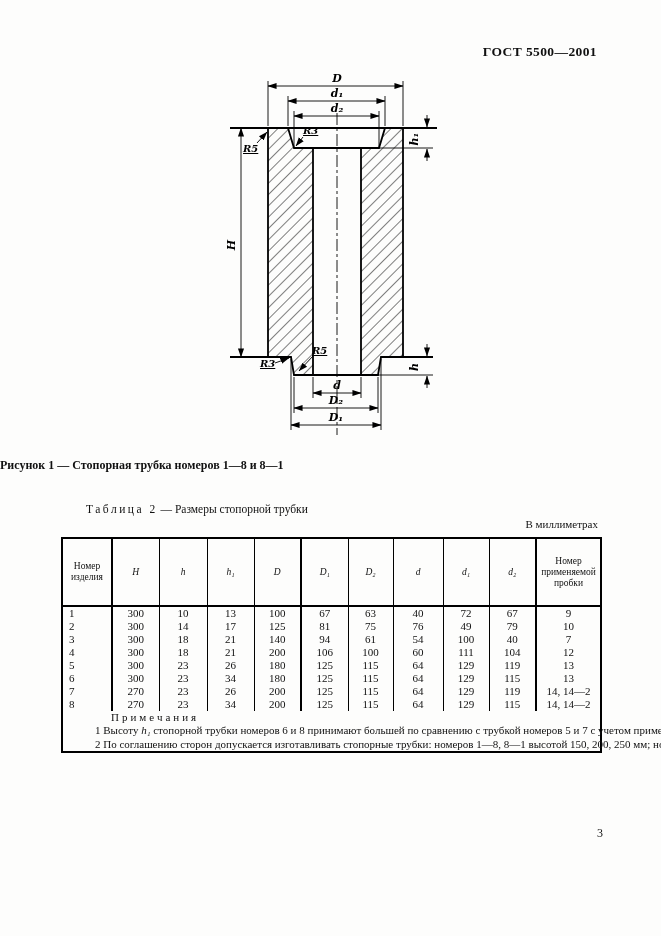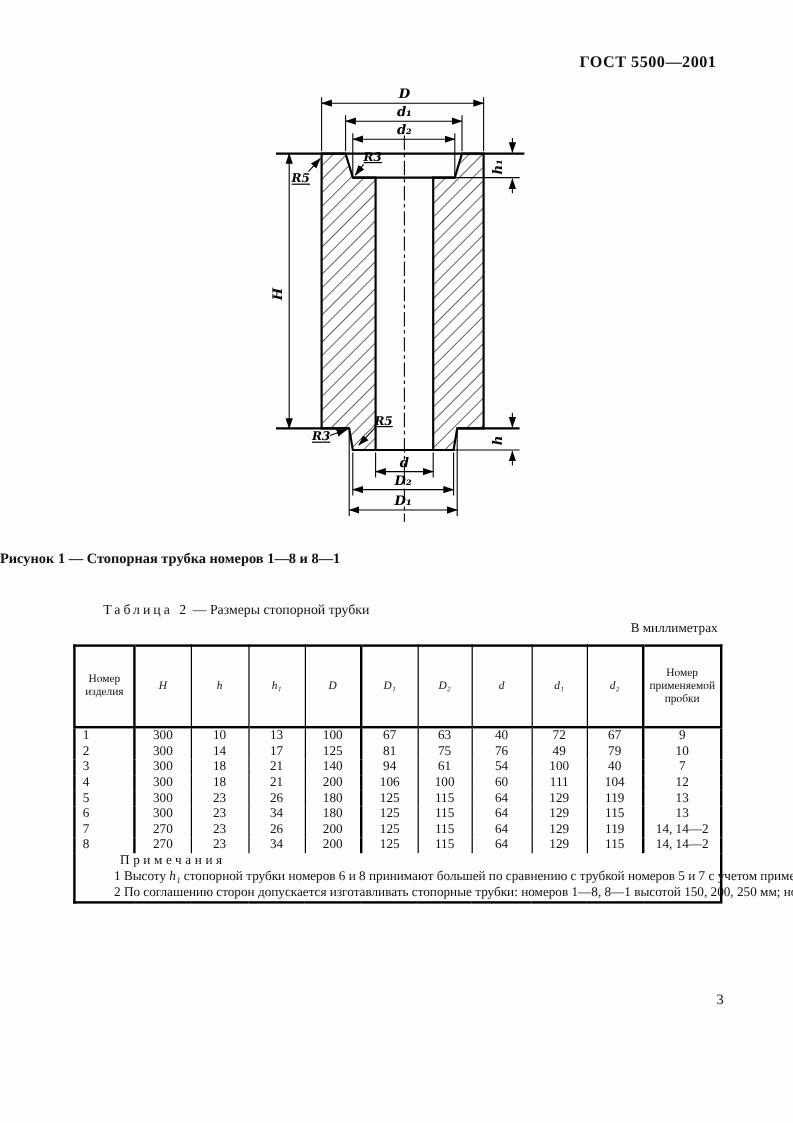--- a/index.html
+++ b/index.html
@@ -42,21 +42,21 @@
     font-size:11px; line-height:13px; height:13px;
     text-align:center; padding:0; white-space:nowrap;
   }
   table.dims tbody td:nth-child(1) { text-align:left; padding-left:6px; }
   .dim { font-style:italic; }
   td.notes-cell {
     border-top:1.5px solid #000; vertical-align:top;
     height:91px; padding:5px 6px 3px 6px;
   }
   .notes-title {
-    font-size:11px; letter-spacing:3px; margin:0 0 0 31px;
+    font-size:11px; letter-spacing:3px; margin:0 0 0 42px;
   }
   p.note {
     margin:0; font-size:11px; line-height:13.6px;
     text-indent:26px; text-align:justify;
   }
   .it { font-style:italic; }
   .page-num { position:absolute; top:826px; right:58px; font-size:12px; }
 
   
   .part { fill:url(#hatch); stroke:#000; stroke-width:1.8; }

